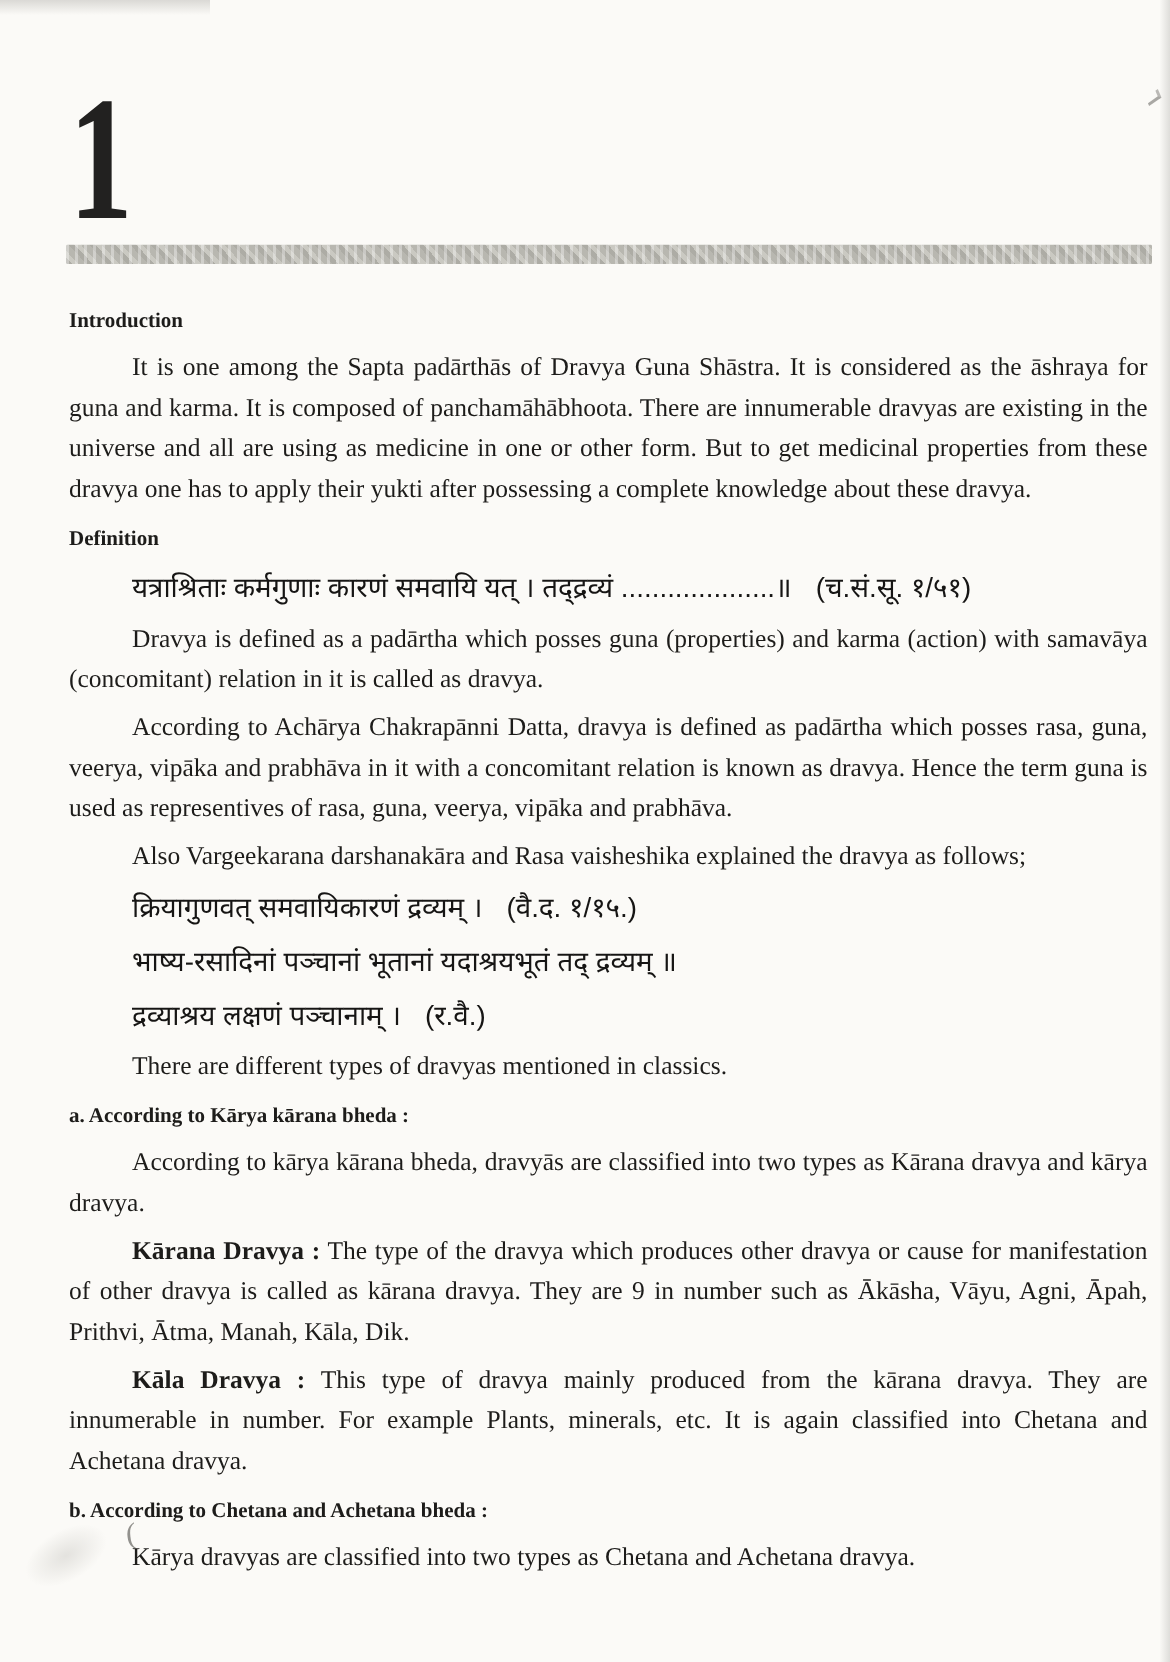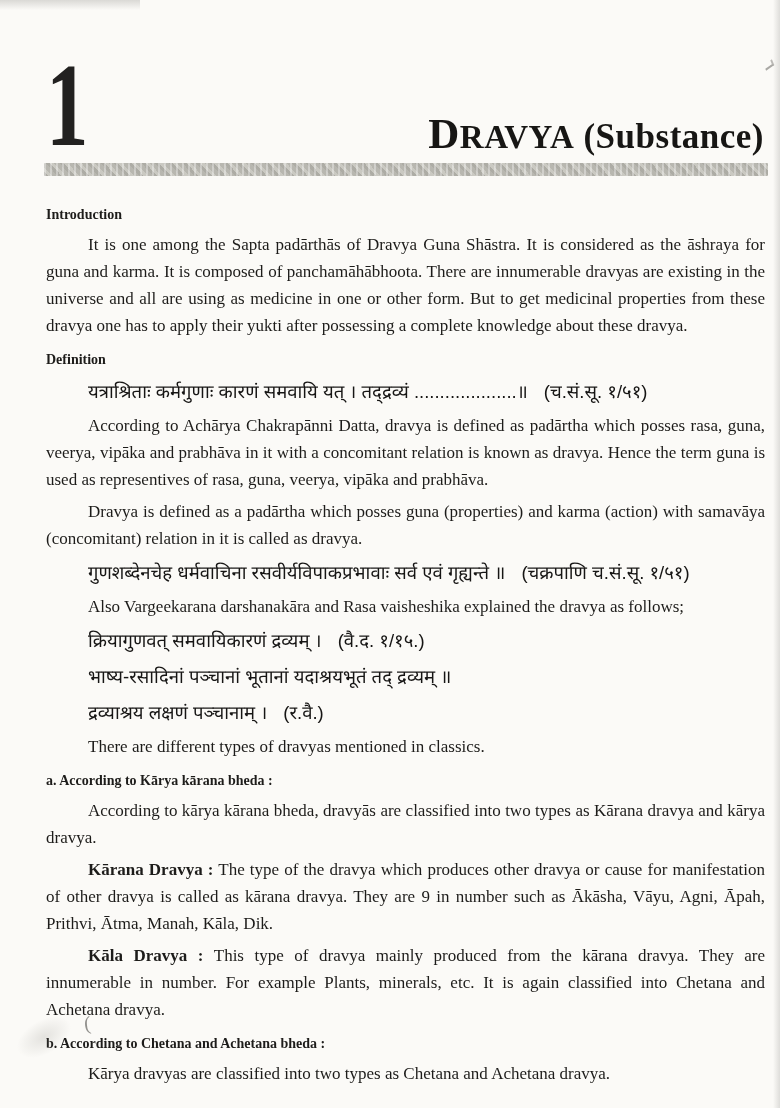--- a/index.html
+++ b/index.html
@@ -113,43 +113,37 @@
 </head>
 <body>
 
 <div class="page">
   <div class="top-smudge"></div>
   <div class="edge-shadow-right"></div>
   <div class="tick-mark"></div>
 
   <div class="header">
     <div class="chapter-number">1</div>
-    <div class="chapter-title">
-      <span class="t-initial">D</span><span class="t-rest">RAVYA</span><span class="t-suffix"> (Substance)</span>
-    </div>
     <div class="divider-band"></div>
   </div>
 
   <div class="content">
 
     <div class="heading">Introduction</div>
     <p class="para">It is one among the Sapta padārthās of Dravya Guna Shāstra. It is considered as the āshraya for guna and karma. It is composed of panchamāhābhoota. There are innumerable dravyas are existing in the universe and all are using as medicine in one or other form. But to get medicinal properties from these dravya one has to apply their yukti after possessing a complete knowledge about these dravya.</p>
 
     <div class="heading">Definition</div>
 
     <div class="shloka">
       <span>यत्राश्रिताः कर्मगुणाः कारणं समवायि यत् । तद्द्रव्यं ....................॥</span><span class="ref">(च.सं.सू. १/५१)</span>
     </div>
 
+    <p class="para">Dravya is defined as a padārtha which posses guna (properties) and karma (action) with samavāya (concomitant) relation in it is called as dravya.</p>
     <p class="para">According to Achārya Chakrapānni Datta, dravya is defined as padārtha which posses rasa, guna, veerya, vipāka and prabhāva in it with a concomitant relation is known as dravya. Hence the term guna is used as representives of rasa, guna, veerya, vipāka and prabhāva.</p>
-    <p class="para">Dravya is defined as a padārtha which posses guna (properties) and karma (action) with samavāya (concomitant) relation in it is called as dravya.</p>
 
-    <div class="shloka">
-      <span>गुणशब्देनचेह धर्मवाचिना रसवीर्यविपाकप्रभावाः सर्व एवं गृह्यन्ते ॥</span><span class="ref">(चक्रपाणि च.सं.सू. १/५१)</span>
-    </div>
 
     <p class="para">Also Vargeekarana darshanakāra and Rasa vaisheshika explained the dravya as follows;</p>
 
     <div class="shloka">
       <span>क्रियागुणवत् समवायिकारणं द्रव्यम् ।</span><span class="ref">(वै.द. १/१५.)</span>
     </div>
     <div class="shloka">
       <span>भाष्य-रसादिनां पञ्चानां भूतानां यदाश्रयभूतं तद् द्रव्यम् ॥</span>
     </div>
     <div class="shloka">

